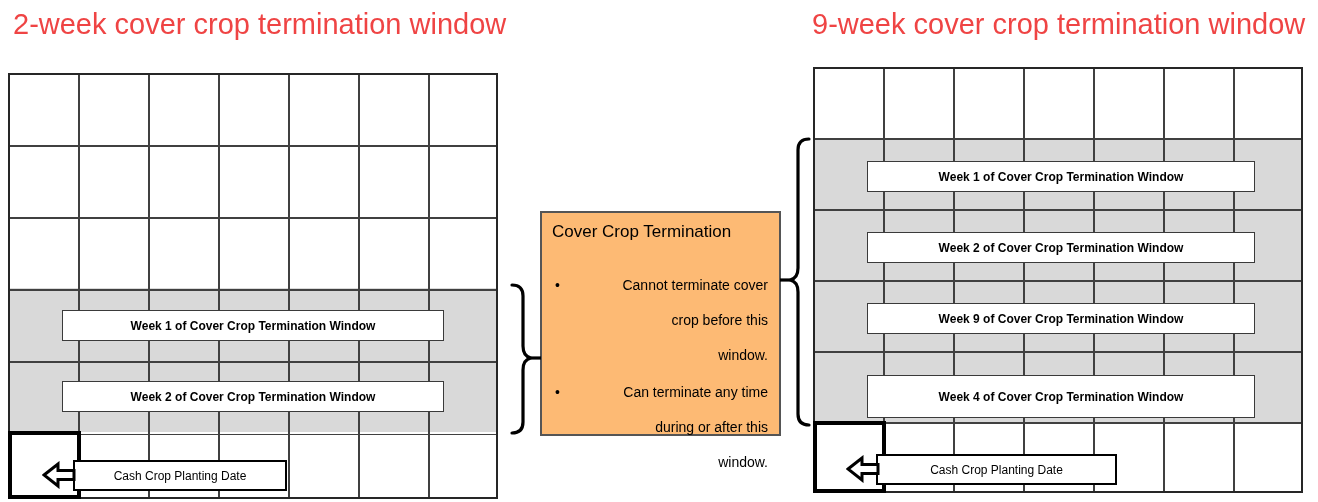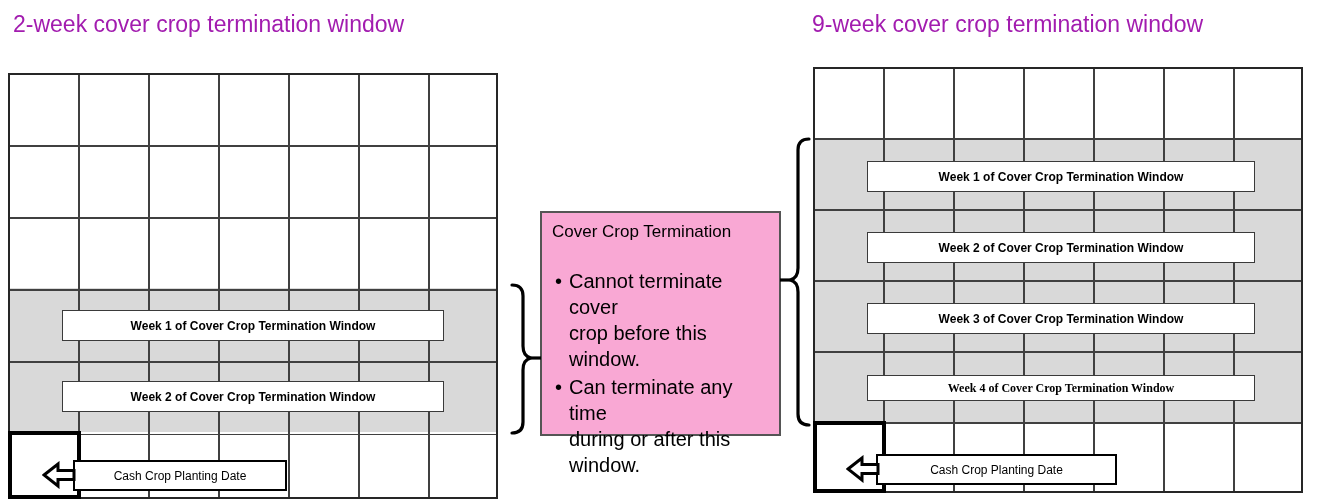--- a/index.html
+++ b/index.html
@@ -1,20 +1,20 @@
 <!DOCTYPE html>
 <html><head>
 <meta charset="utf-8">
 <style>
   html,body{margin:0;padding:0;background:#fff;}
   #canvas{
     position:relative;width:1318px;height:502px;background:#ffffff;
     font-family:"Liberation Sans",sans-serif;color:#000;overflow:hidden;
   }
-  .title{position:absolute;font-size:23px;line-height:28px;color:#a21caf;white-space:nowrap;}
+  .title{position:absolute;font-size:29px;line-height:28px;color:#ef4444;white-space:nowrap;}
   #title-left{left:13px;top:10px;}
   #title-right{left:812px;top:10px;}
 
   .cal{position:absolute;border:2px solid #262626;box-sizing:border-box;background:#fff;}
   #grid-left{left:8px;top:73px;width:490px;height:426px;}
   #grid-right{left:813px;top:67px;width:490px;height:426px;}
   .band{position:absolute;left:0;right:0;background:#d9d9d9;}
   #band-left{top:213px;height:144px;}
   #band-right{top:69px;height:284px;}
   .lines{position:absolute;left:0;top:0;right:0;bottom:0;}
@@ -32,48 +32,48 @@
   .week-box{
     position:absolute;background:#ffffff;border:1px solid #3a3a3a;box-sizing:border-box;
     display:flex;align-items:center;justify-content:center;
     font-weight:bold;font-size:12px;white-space:nowrap;z-index:4;
   }
   #lw1{left:62px;top:310px;width:382px;height:31px;}
   #lw2{left:62px;top:381px;width:382px;height:31px;}
   #rw1{left:867px;top:161px;width:388px;height:31px;}
   #rw2{left:867px;top:232px;width:388px;height:31px;}
   #rw3{left:867px;top:303px;width:388px;height:31px;}
-  #rw4{left:867px;top:375px;width:388px;height:26px;font-family:Liberation Serif, serif;}
+  #rw4{left:867px;top:375px;width:388px;height:43px;}
 
   .plant-cell{position:absolute;border:4px solid #000;box-sizing:border-box;background:#fff;z-index:5;}
   #plant-cell-left{left:8px;top:431px;width:73px;height:68px;}
   #plant-cell-right{left:813px;top:421px;width:73px;height:72px;}
 
   .arrow{position:absolute;z-index:7;}
   #arrow-left{left:42px;top:461px;}
   #arrow-right{left:846px;top:455px;}
 
   .plant-label{
     position:absolute;background:#fff;border:2px solid #000;box-sizing:border-box;
     display:flex;align-items:center;justify-content:center;
     font-weight:normal;font-size:12px;white-space:nowrap;z-index:6;
   }
   #plant-label-left{left:73px;top:460px;width:214px;height:31px;}
   #plant-label-right{left:876px;top:454px;width:241px;height:31px;}
 
   #note-box{
     position:absolute;left:540px;top:211px;width:241px;height:225px;
-    border:2px solid #555;box-sizing:border-box;background:#f9a8d4;
+    border:2px solid #555;box-sizing:border-box;background:#fdba74;
     padding:7px 11px 0 10px;z-index:3;
   }
   #note-heading{font-size:17px;line-height:24px;margin:0 0 24px 0;font-weight:normal;}
   #note-list{list-style:none;margin:0;padding:0;}
   #note-list li{
-    position:relative;padding-left:17px;font-size:20px;line-height:26px;
-    white-space:pre-line;margin:0 0 2px 0;
+    position:relative;padding-left:17px;font-size:14px;line-height:35px;
+    white-space:pre-line;margin:0 0 2px 0;text-align:right;
   }
   #note-list li::before{content:"\2022";position:absolute;left:3px;top:0;}
 
   .brace{position:absolute;z-index:8;}
   #brace-left{left:509px;top:283px;}
   #brace-right{left:780px;top:137px;}
 </style>
 </head>
 <body>
 
@@ -90,21 +90,21 @@
   <div class="cal" id="grid-right">
     <div class="band" id="band-right"></div>
     <div class="lines"></div>
   </div>
 
   <div class="week-box" id="lw1">Week 1 of Cover Crop Termination Window</div>
   <div class="week-box" id="lw2">Week 2 of Cover Crop Termination Window</div>
 
   <div class="week-box" id="rw1">Week 1 of Cover Crop Termination Window</div>
   <div class="week-box" id="rw2">Week 2 of Cover Crop Termination Window</div>
-  <div class="week-box" id="rw3">Week 3 of Cover Crop Termination Window</div>
+  <div class="week-box" id="rw3">Week 9 of Cover Crop Termination Window</div>
   <div class="week-box" id="rw4">Week 4 of Cover Crop Termination Window</div>
 
   <div class="plant-cell" id="plant-cell-left"></div>
   <div class="plant-cell" id="plant-cell-right"></div>
 
   <svg class="arrow" id="arrow-left" width="34" height="28" viewBox="0 0 34 28">
     <path d="M2 14 L16 3 L16 9.5 L32 9.5 L32 18.5 L16 18.5 L16 25 Z" fill="#ffffff" stroke="#000000" stroke-width="3" stroke-linejoin="miter"></path>
   </svg>
   <svg class="arrow" id="arrow-right" width="34" height="28" viewBox="0 0 34 28">
     <path d="M2 14 L16 3 L16 9.5 L32 9.5 L32 18.5 L16 18.5 L16 25 Z" fill="#ffffff" stroke="#000000" stroke-width="3" stroke-linejoin="miter"></path>

